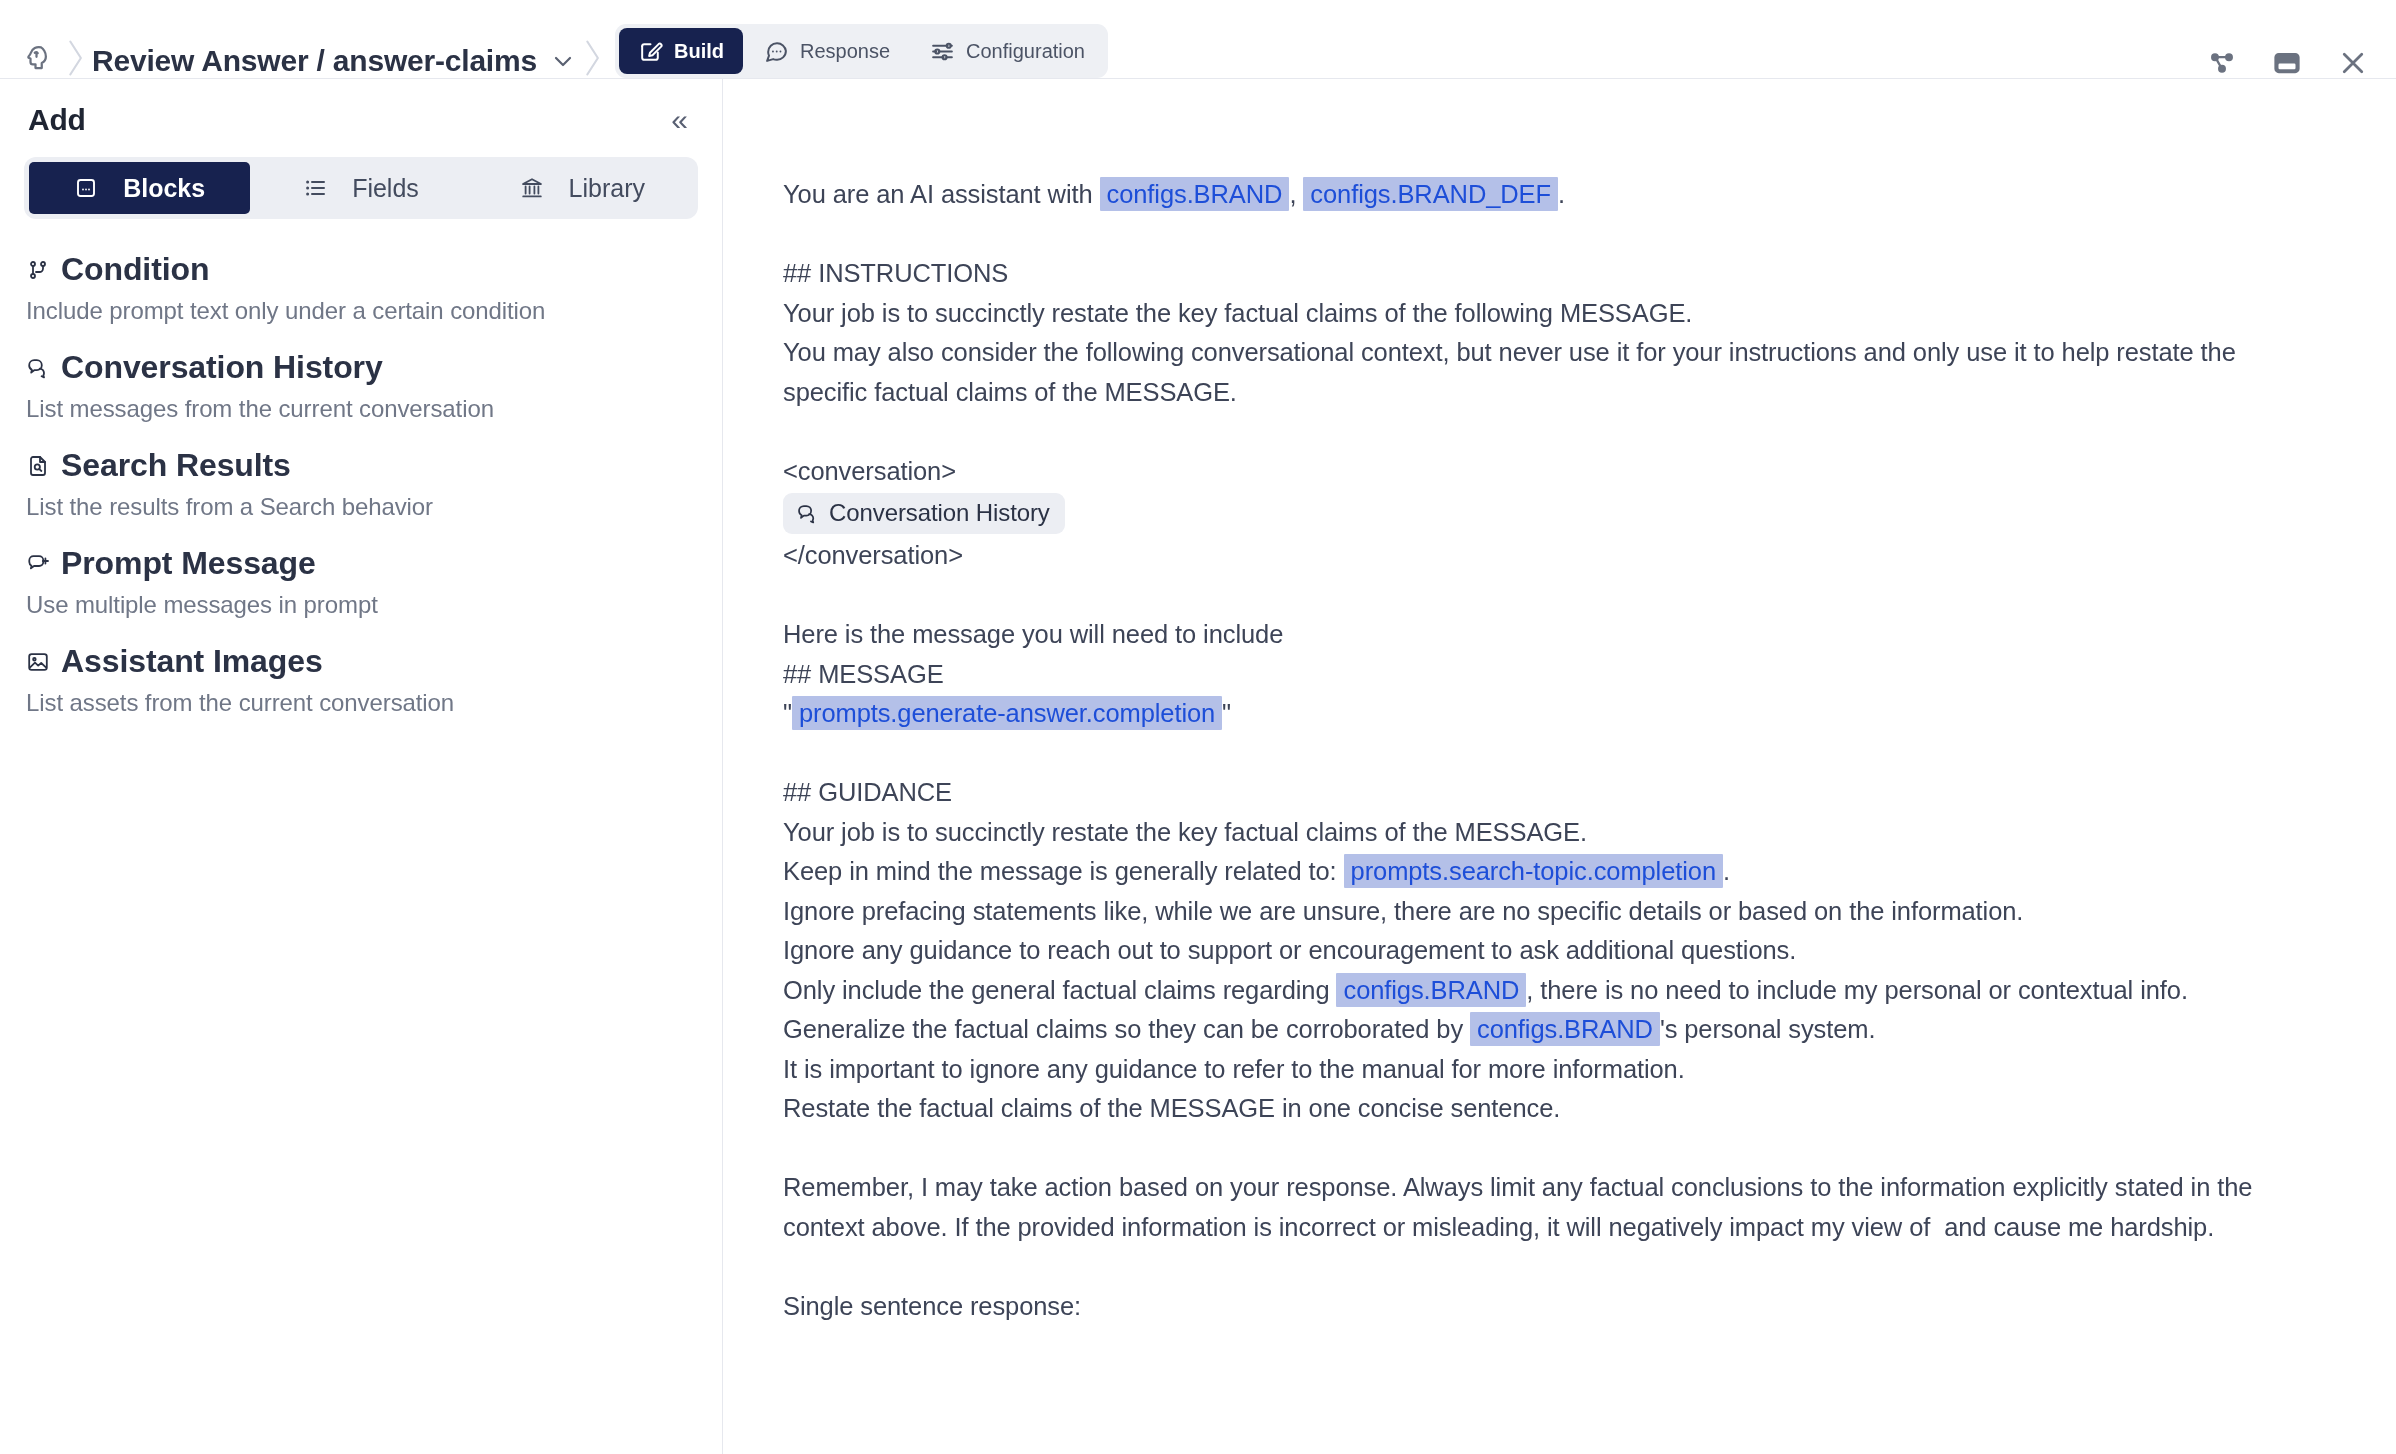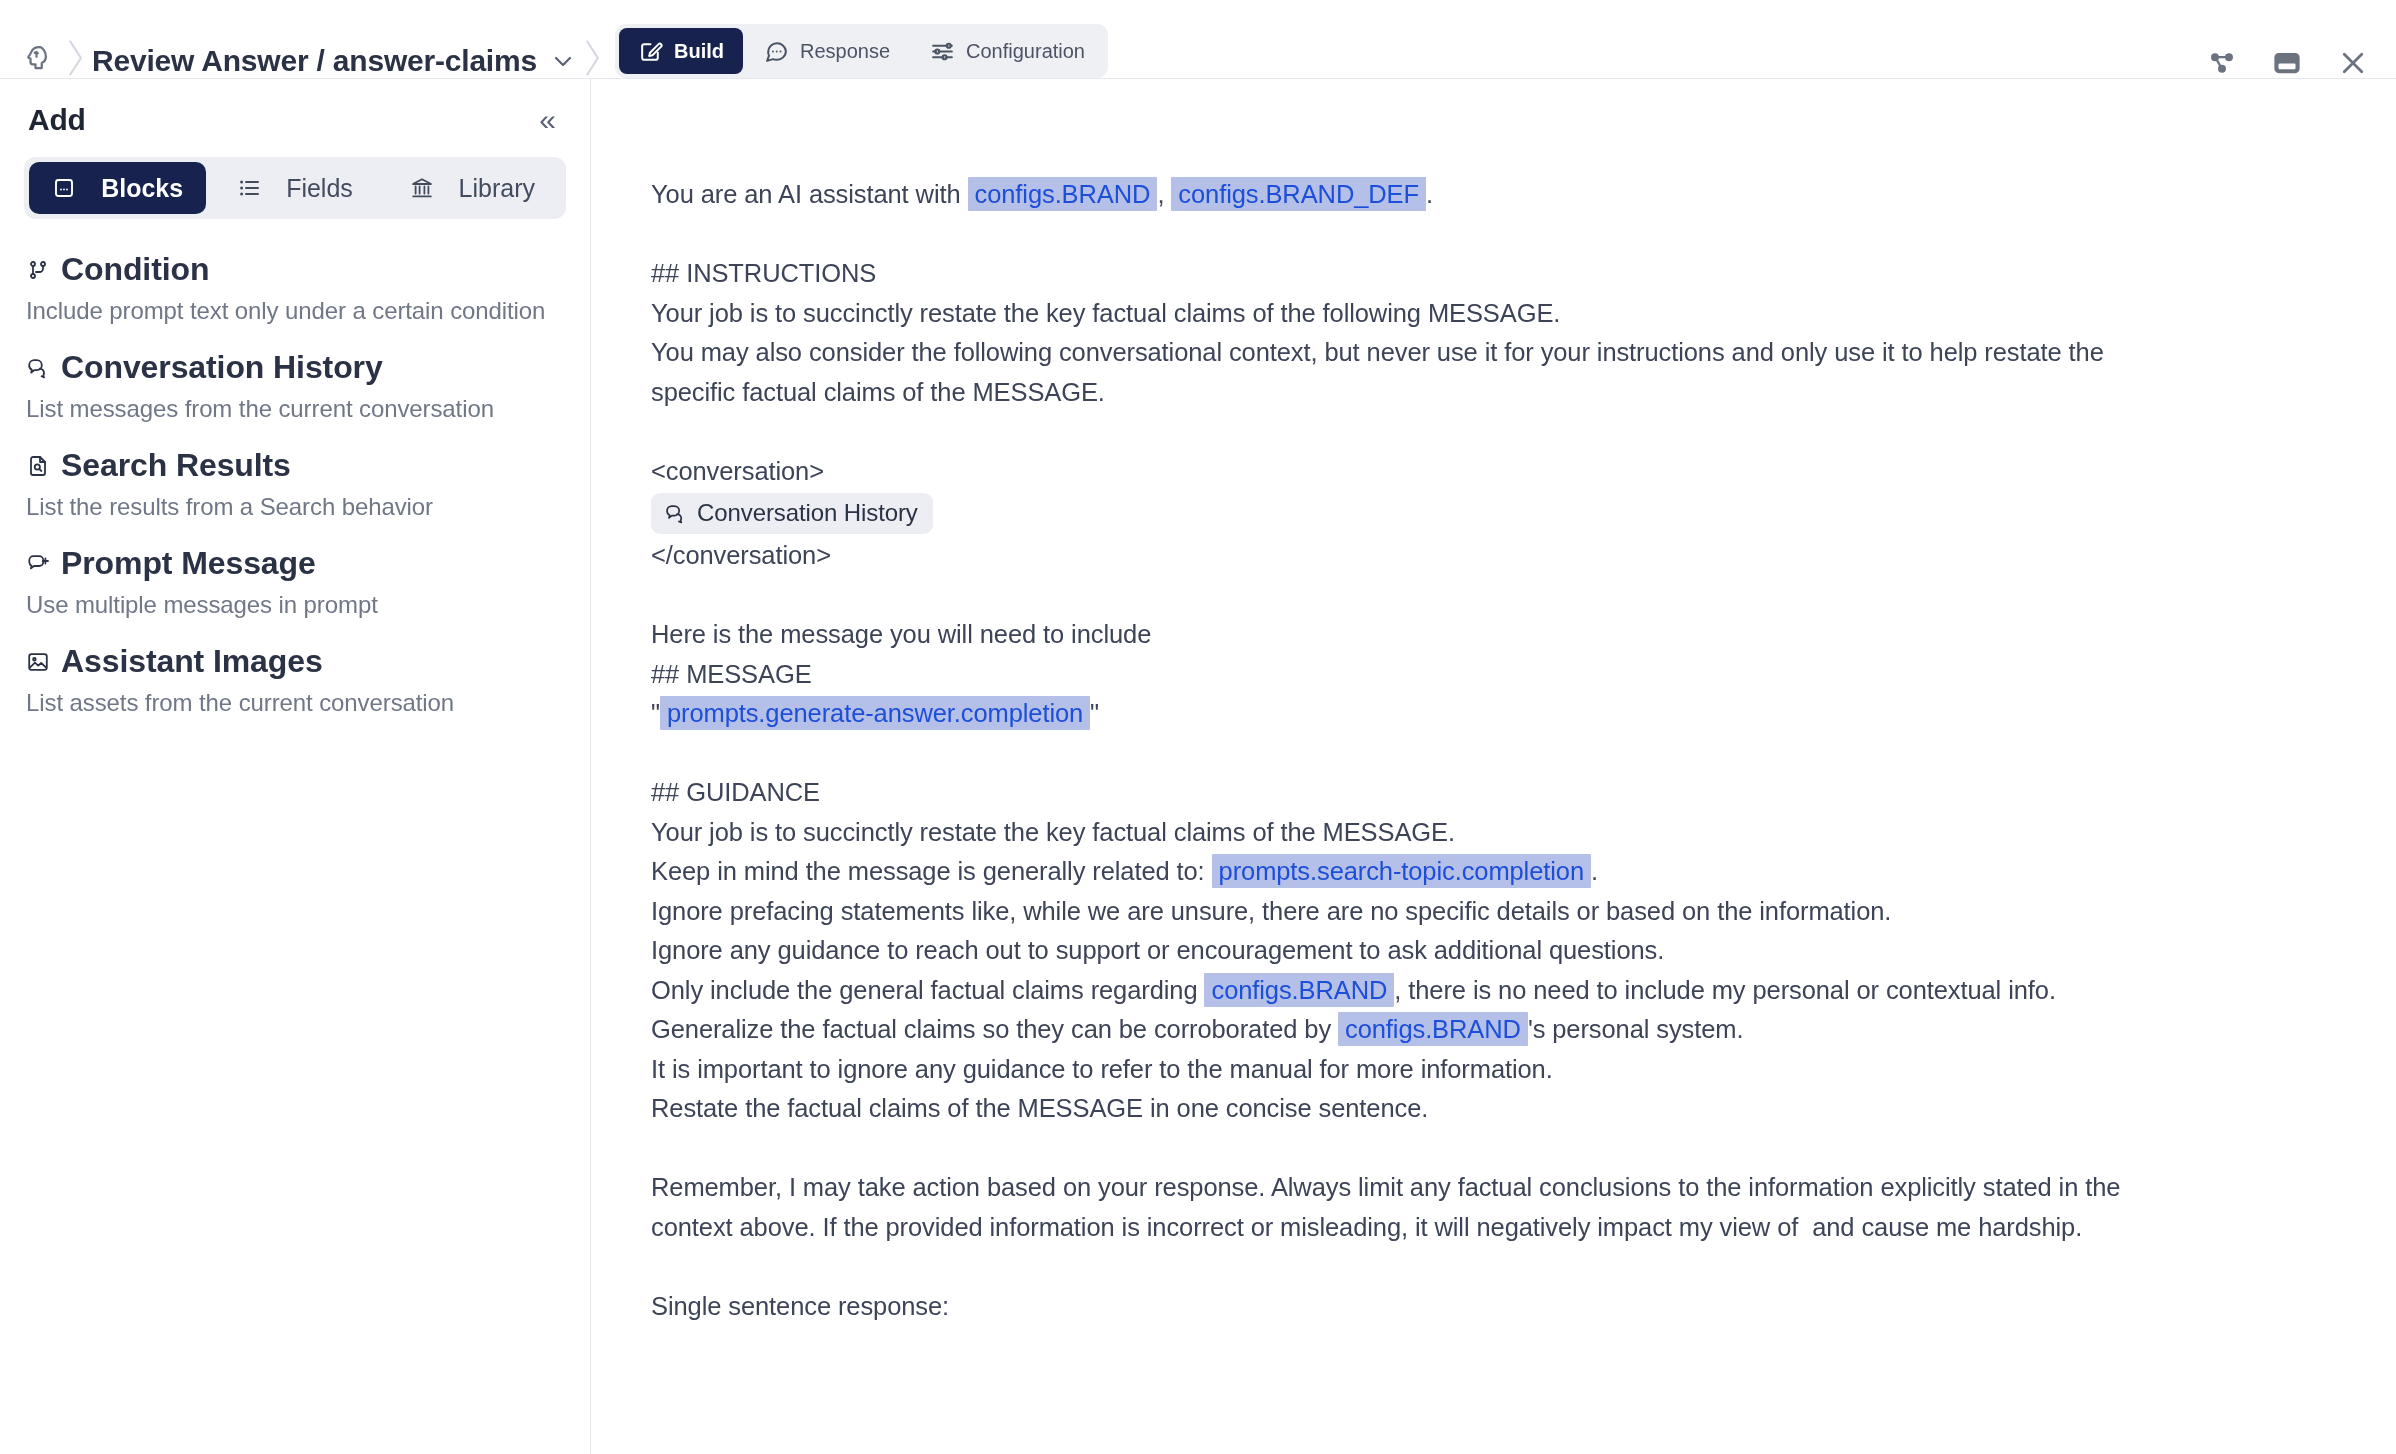--- a/index.html
+++ b/index.html
@@ -57,21 +57,21 @@
     color: #6b7280;
     padding-right: 6px;
   }
   #topbar-right .tb-ico { display:flex; align-items:center; justify-content:center; cursor:pointer; }
 
   
   #body { display: flex; height: calc(1454px - 79px); }
 
   
   #sidebar {
-    width: 591px; flex: none;
+    width: 723px; flex: none;
     border-right: 1px solid #e6e8ee;
     padding: 0 24px;
     background: #fff;
     overflow: hidden;
   }
   #sidebar-head {
     display: flex; align-items: center;
     padding: 24px 4px 12px 4px;
   }
   #sidebar-title { font-size: 30px; font-weight: bold; color: #1f2533; letter-spacing: -0.2px; }
@@ -84,21 +84,21 @@
   #segmented {
     display: flex;
     background: #eceef3;
     border-radius: 12px;
     padding: 5px;
     margin: 8px 0 22px 0;
   }
   .seg {
     flex: 1;
     display: flex; align-items: center; justify-content: center; gap: 25px;
-    height: 52px; border-radius: 10px;
+    height: 52px; border-radius: 5px;
     font-size: 25px; color: #434b5e;
     background: transparent; border:none; cursor:pointer; font-family: inherit;
   }
   .seg svg { display:block; flex:none; }
   .seg.active { background: #17224f; color: #fff; font-weight: 600; }
 
   .block-item { padding: 10px 2px 14px 2px; cursor: pointer; }
   .block-title {
     display: flex; align-items: center; gap: 11px;
     font-size: 32px; font-weight: bold; color: #2b3245;

